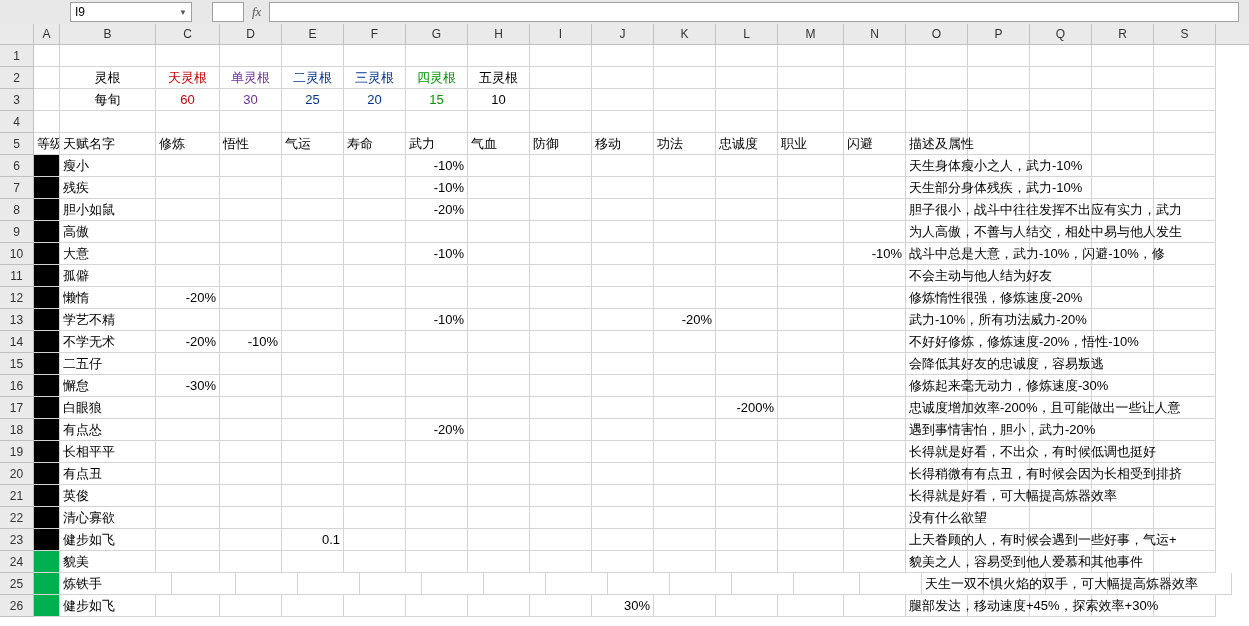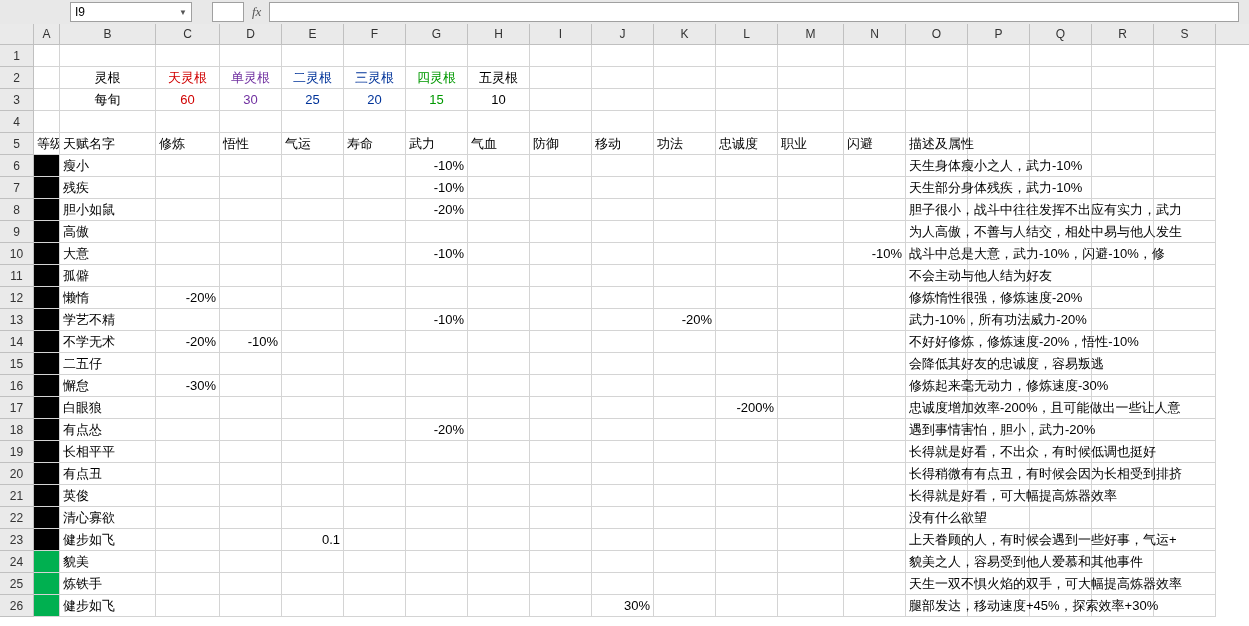--- a/index.html
+++ b/index.html
@@ -701,21 +701,21 @@
           <div class="cell" style="width: 62px;"></div>
           <div class="cell" style="width: 62px; overflow: visible; flex: 0 0 auto; position: relative; z-index: 1;">貌美之人，容易受到他人爱慕和其他事件</div>
           <div class="cell" style="width: 62px;"></div>
           <div class="cell" style="width: 62px;"></div>
           <div class="cell" style="width: 62px;"></div>
           <div class="cell" style="width: 62px;"></div>
         </div>
         <div class="row">
           <div class="rh">25</div>
           <div class="cell fill-green" style="width: 26px;"></div>
-          <div class="cell" style="width: 96px;">炼铁手</div>
+          <div class="cell" style="width: 112px;">炼铁手</div>
           <div class="cell" style="width: 64px;"></div>
           <div class="cell" style="width: 62px;"></div>
           <div class="cell" style="width: 62px;"></div>
           <div class="cell" style="width: 62px;"></div>
           <div class="cell" style="width: 62px;"></div>
           <div class="cell" style="width: 62px;"></div>
           <div class="cell" style="width: 62px;"></div>
           <div class="cell" style="width: 62px;"></div>
           <div class="cell" style="width: 62px;"></div>
           <div class="cell" style="width: 62px;"></div>

